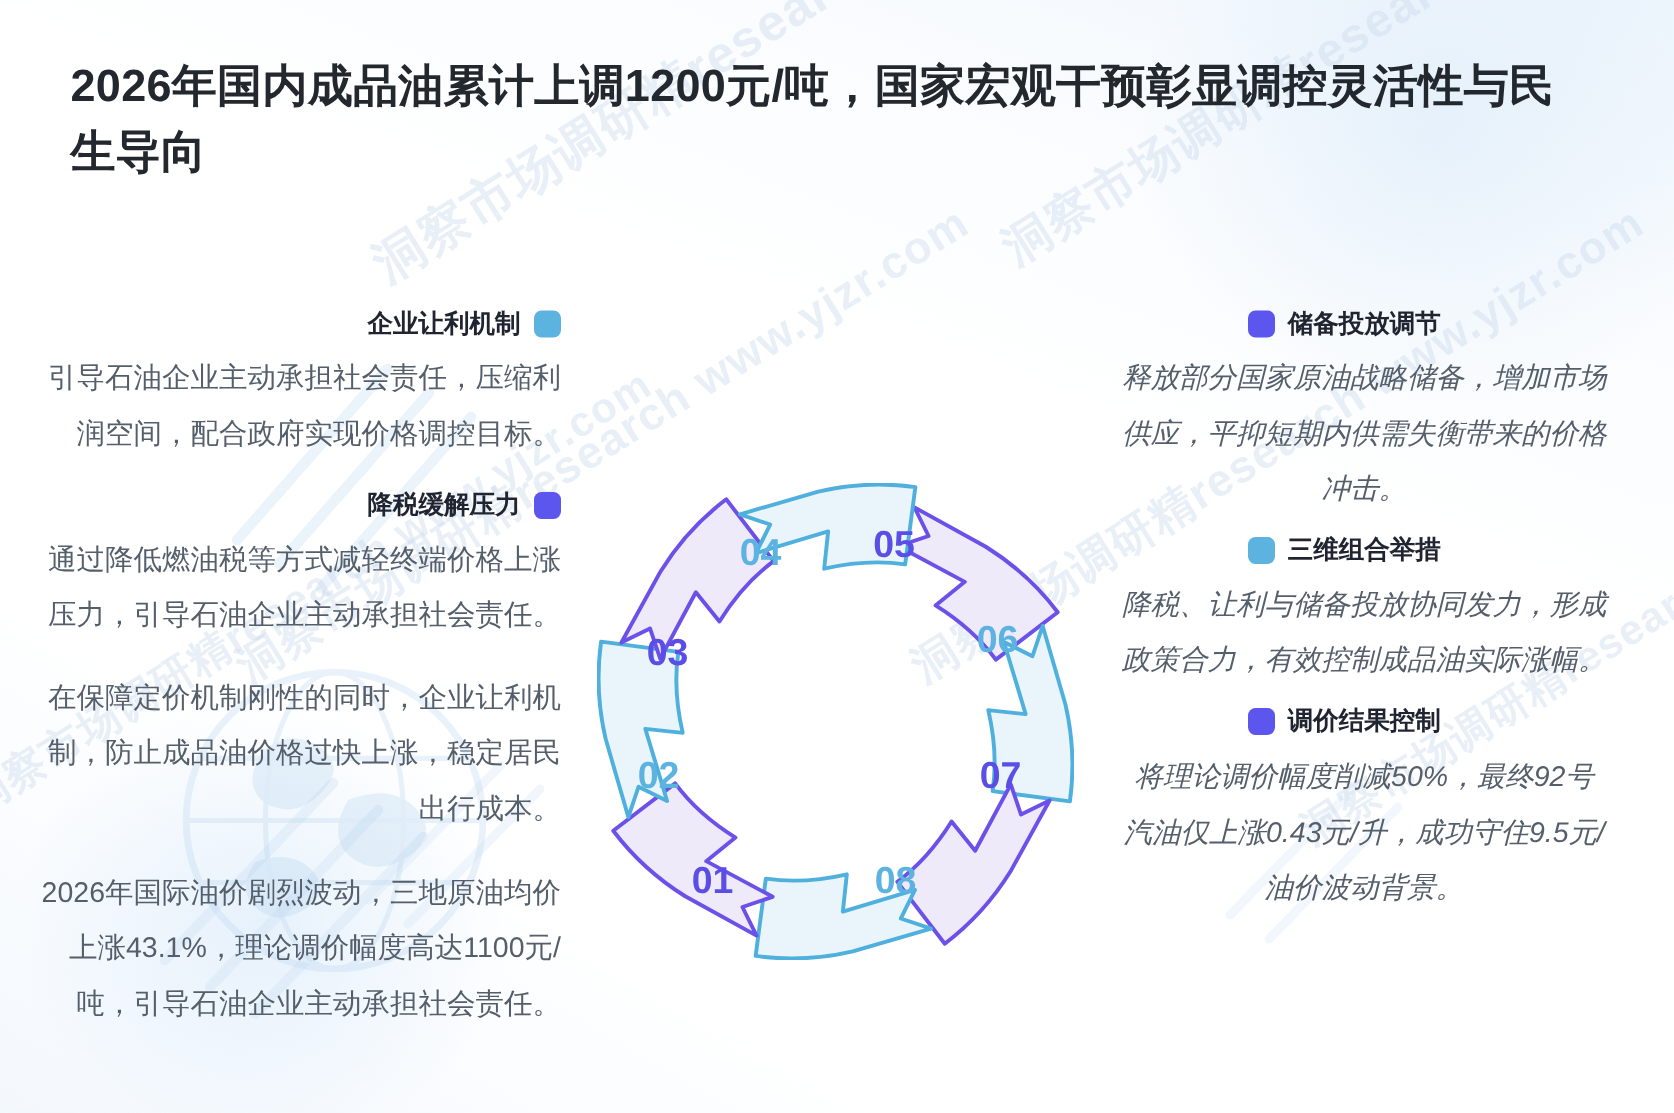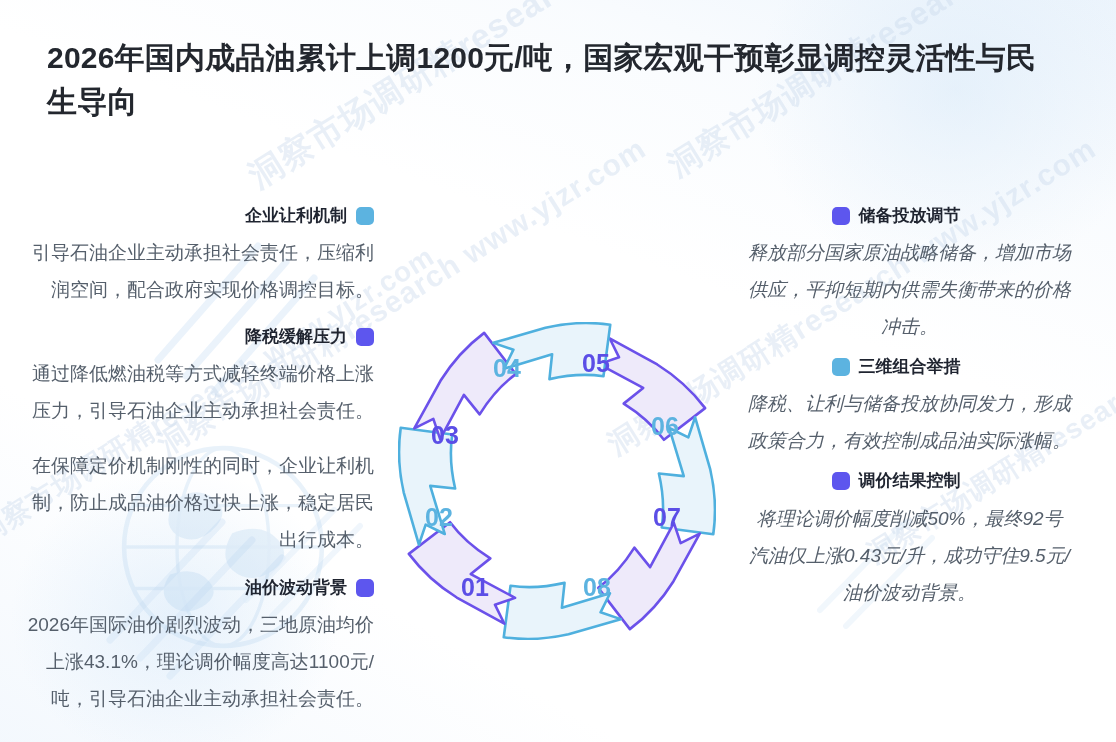--- a/index.html
+++ b/index.html
@@ -133,24 +133,20 @@
         <span class="sq purple"></span>
       </div>
       <div class="bd">通过降低燃油税等方式减轻终端价格上涨压力，引导石油企业主动承担社会责任。</div>
     </div>
 
     <div class="blk">
       <div class="bd">在保障定价机制刚性的同时，企业让利机制，防止成品油价格过快上涨，稳定居民出行成本。</div>
     </div>
 
     <div class="blk">
-      <div class="hd">
-        <span>油价波动背景</span>
-        <span class="sq purple"></span>
-      </div>
       <div class="bd">2026年国际油价剧烈波动，三地原油均价上涨43.1%，理论调价幅度高达1100元/吨，引导石油企业主动承担社会责任。</div>
     </div>
 
   </div>
 
   <div class="col col-right">
 
     <div class="blk">
       <div class="hd">
         <span class="sq purple"></span>

